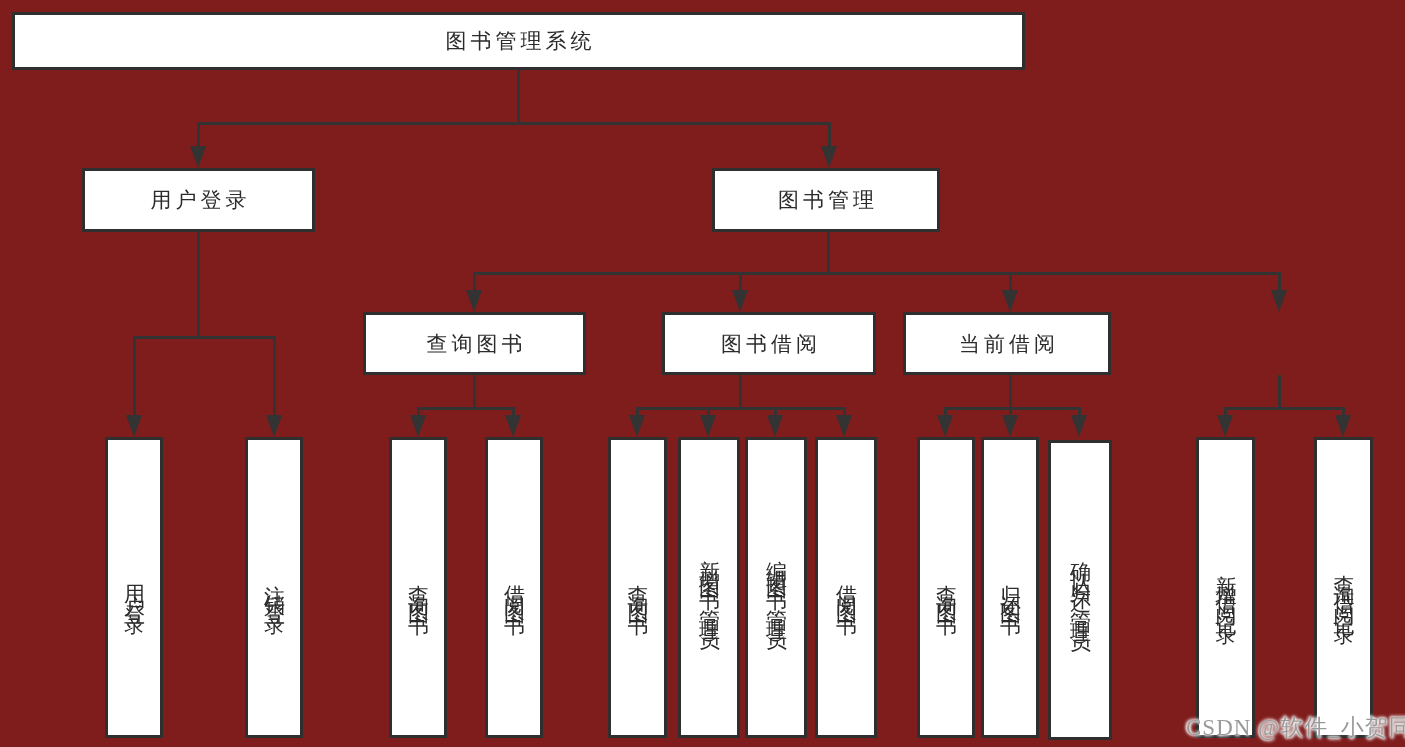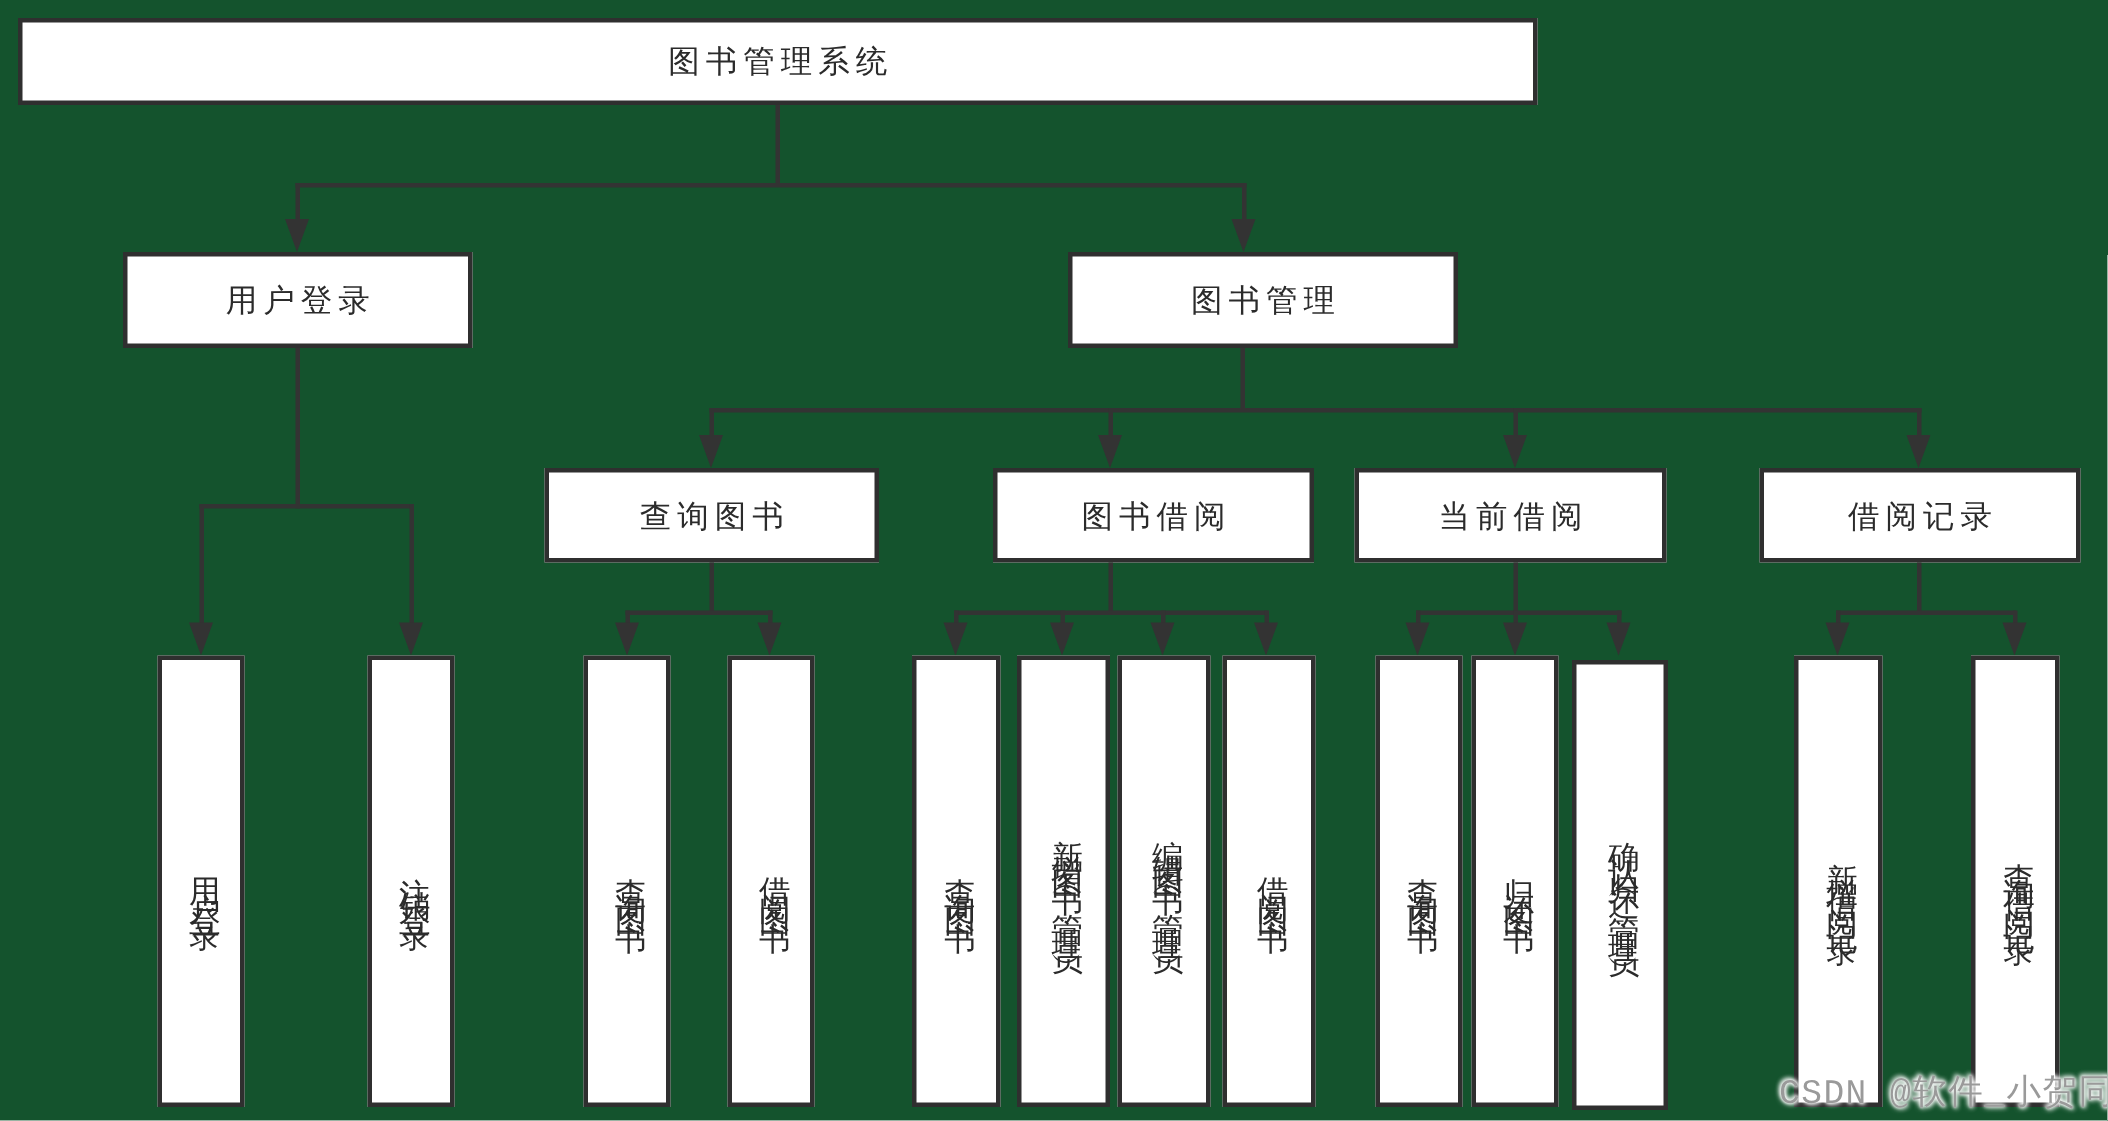--- a/index.html
+++ b/index.html
@@ -1,21 +1,21 @@
 <!DOCTYPE html>
 <html><head>
 <meta charset="utf-8">
 <style>
   html, body { margin: 0; padding: 0; background: #ffffff; }
   .canvas {
     position: relative;
     width: 1405px;
     height: 747px;
-    background: #14532d;
-    font-family: Liberation Mono, monospace;
+    background: #7f1d1d;
+    font-family: Liberation Serif, serif;
     overflow: hidden;
   }
   .box {
     position: absolute;
     box-sizing: border-box;
     border: 3px solid #2f2f2f;
     background: #ffffff;
     display: flex;
     align-items: center;
     justify-content: center;
@@ -67,21 +67,21 @@
   <div class="vline" style="left:517px;top:70px;height:54px"></div>
   <div class="hline" style="left:197px;top:122px;width:634px"></div>
   <div class="vline" style="left:197px;top:122px;height:28px"></div>
   <div class="arrow" style="left:190px;top:146px"></div>
   <div class="vline" style="left:828px;top:122px;height:28px"></div>
   <div class="arrow" style="left:821px;top:146px"></div>
 
   <div class="box h" style="left:82px;top:168px;width:233px;height:64px">
     <span>用户登录</span>
   </div>
-  <div class="box h" style="left:712px;top:168px;width:260px;height:64px">
+  <div class="box h" style="left:712px;top:168px;width:228px;height:64px">
     <span>图书管理</span>
   </div>
 
   <div class="vline" style="left:197px;top:232px;height:107px"></div>
   <div class="hline" style="left:133px;top:336px;width:142px"></div>
   <div class="vline" style="left:133px;top:336px;height:80px"></div>
   <div class="arrow" style="left:126px;top:415px"></div>
   <div class="vline" style="left:273px;top:336px;height:80px"></div>
   <div class="arrow" style="left:266px;top:415px"></div>
 
@@ -97,23 +97,20 @@
   <div class="arrow" style="left:1271px;top:290px"></div>
 
   <div class="box h" style="left:363px;top:312px;width:223px;height:63px">
     <span>查询图书</span>
   </div>
   <div class="box h" style="left:662px;top:312px;width:214px;height:63px">
     <span>图书借阅</span>
   </div>
   <div class="box h" style="left:903px;top:312px;width:208px;height:63px">
     <span>当前借阅</span>
-  </div>
-  <div class="box h" style="left:1173px;top:312px;width:214px;height:63px">
-    <span>借阅记录</span>
   </div>
 
   <div class="vline" style="left:473px;top:375px;height:34px"></div>
   <div class="hline" style="left:417px;top:407px;width:98px"></div>
   <div class="vline" style="left:417px;top:407px;height:10px"></div>
   <div class="arrow" style="left:410px;top:415px"></div>
   <div class="vline" style="left:512px;top:407px;height:10px"></div>
   <div class="arrow" style="left:505px;top:415px"></div>
 
   <div class="vline" style="left:739px;top:375px;height:34px"></div>

